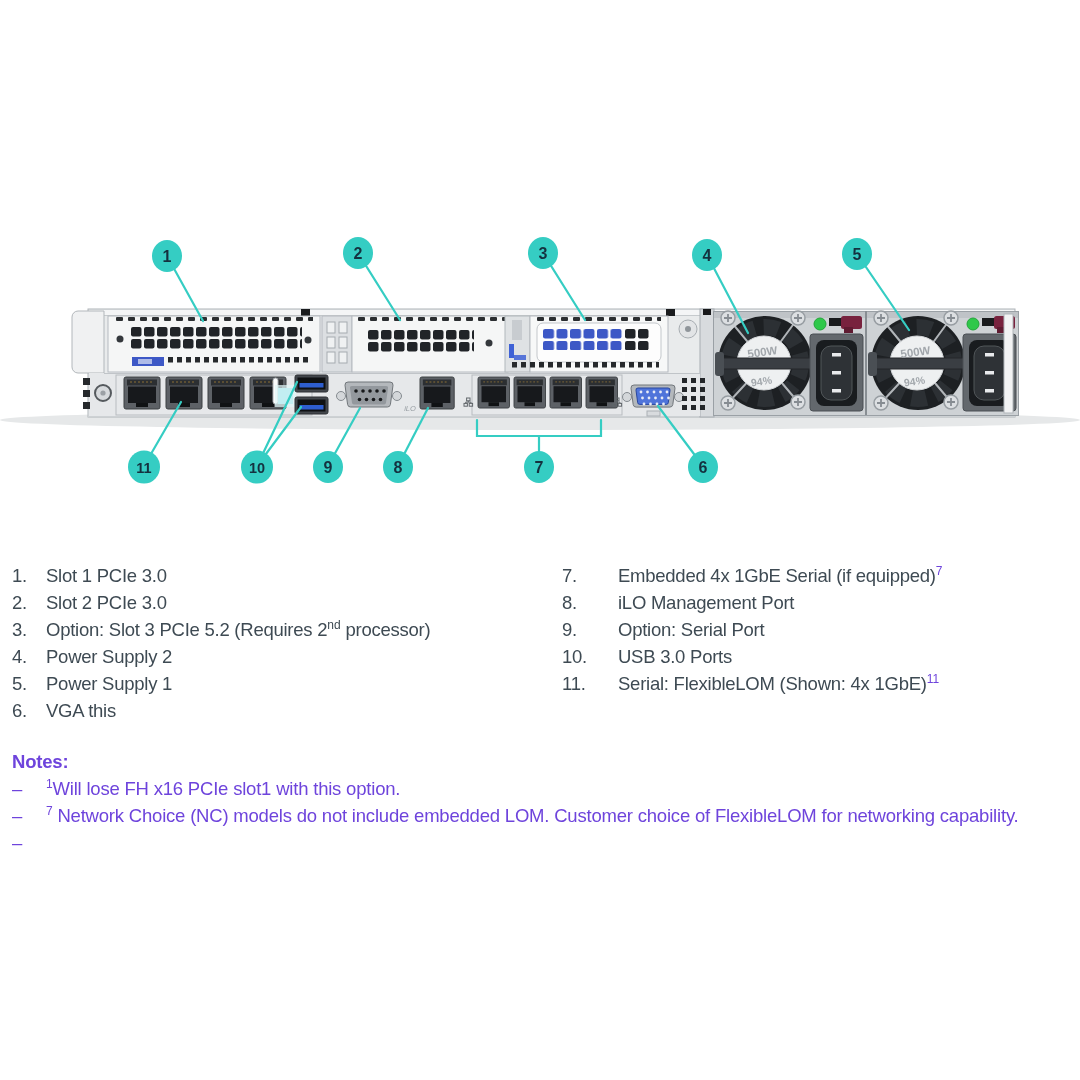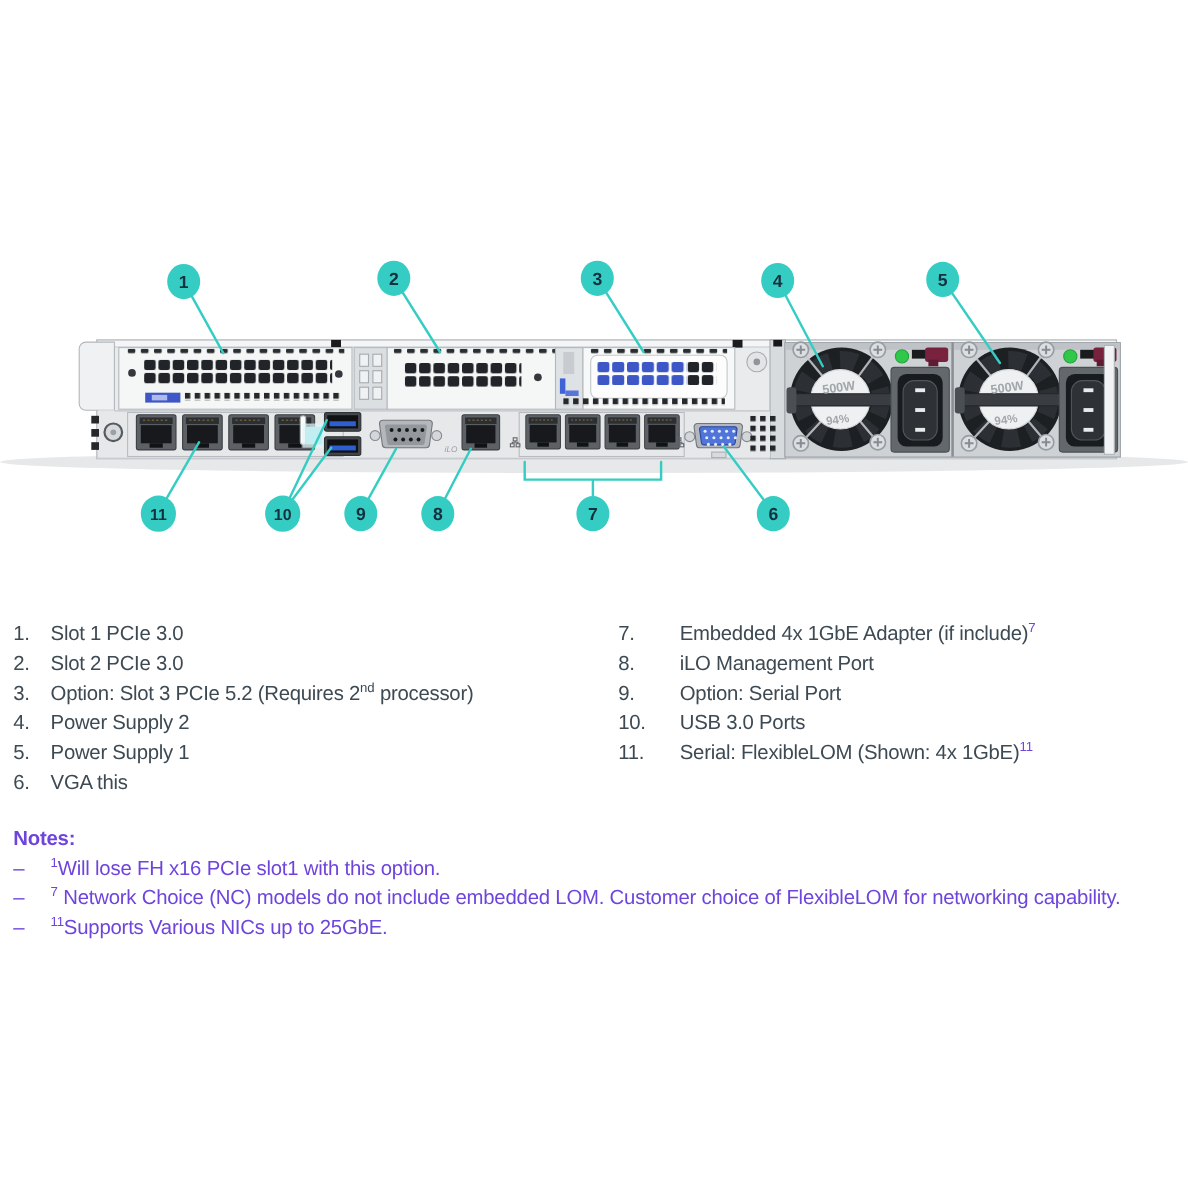--- a/index.html
+++ b/index.html
@@ -372,21 +372,21 @@
   </div>
   <div class="lrow">
     <span class="lnum">6.</span>
     <span>VGA this</span>
   </div>
 </div>
 
 <div class="legend right">
   <div class="lrow">
     <span class="lnum">7.</span>
-    <span><span>Embedded 4x 1GbE Adapter (if include)</span><sup class="ref">7</sup></span>
+    <span><span>Embedded 4x 1GbE Serial (if equipped)</span><sup class="ref">7</sup></span>
   </div>
   <div class="lrow">
     <span class="lnum">8.</span>
     <span>iLO Management Port</span>
   </div>
   <div class="lrow">
     <span class="lnum">9.</span>
     <span>Option: Serial Port</span>
   </div>
   <div class="lrow">
@@ -404,17 +404,16 @@
   <div class="nrow">
     <span class="ndash">–</span>
     <span><sup class="nsup">1</sup><span>Will lose FH x16 PCIe slot1 with this option.</span></span>
   </div>
   <div class="nrow">
     <span class="ndash">–</span>
     <span><sup class="nsup">7</sup><span> Network Choice (NC) models do not include embedded LOM. Customer choice of FlexibleLOM for networking capability.</span></span>
   </div>
   <div class="nrow">
     <span class="ndash">–</span>
-    <span><sup class="nsup">11</sup><span>Supports Various NICs up to 25GbE.</span></span>
   </div>
 </div>
 
 </div>
 
 </body></html>

